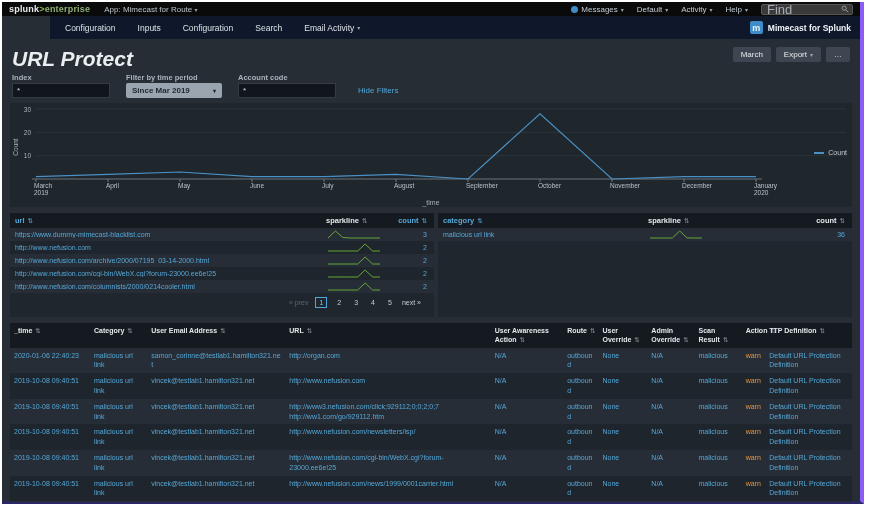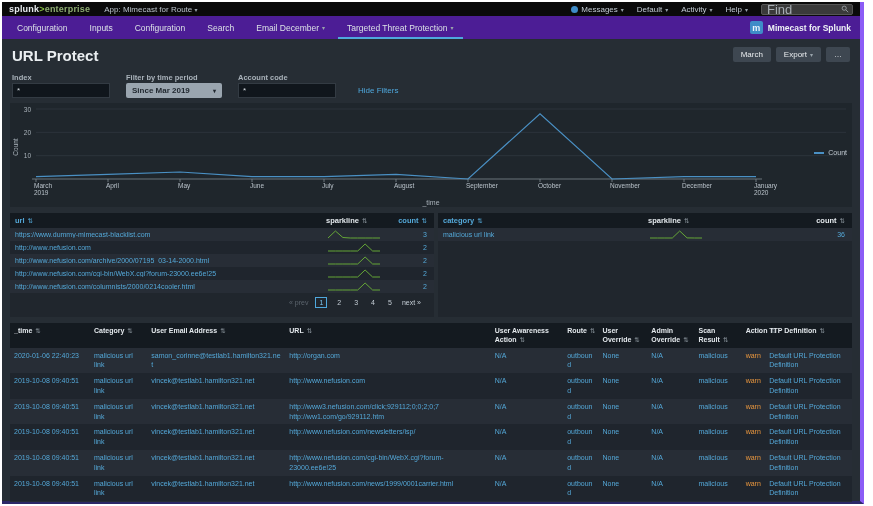--- a/index.html
+++ b/index.html
@@ -20,34 +20,34 @@
   .tmenu { display:flex; align-items:center; gap:3px; cursor:pointer; color:#c3ccd4; }
   .dot { width:7px; height:7px; border-radius:50%; background:#3f8cc8; display:inline-block; }
   .caret { font-size:6px; color:#9aa4ac; }
   .findbox { width:92px; height:11px; background:#3a3a3a; border:1px solid #565656;
              border-radius:2px; display:flex; align-items:center; padding:0 3px; }
   .findbox input { flex:1; min-width:0; background:transparent; border:none; outline:none;
                    color:#cfd5da; font-size:13px; font-family:"Liberation Sans",sans-serif; }
   .findbox input::placeholder { color:#a7adb3; }
 
   
-  .navbar { height:23px; background:#4c1d95; display:flex; align-items:stretch;
-            padding-left:4px; font-size:8.5px; color:#dbe1e6; position:relative; }
+  .navbar { height:23px; background:#0f172a; display:flex; align-items:stretch;
+            padding-left:4px; font-size:8.5px; color:#dbe1e6; position:relative;margin-left:48px; }
   #nav-items { display:flex; }
   .nav-item { padding:0 11px; display:flex; align-items:center; gap:3px; position:relative; cursor:pointer; white-space:nowrap; }
   .nav-item.active::after { content:""; position:absolute; left:2px; right:2px; bottom:0;
                             height:2px; background:#4fa8dd; }
   .brand { margin-left:auto; display:flex; align-items:center; gap:5px; padding-right:9px;
            font-weight:bold; font-size:8.5px; color:#eef2f5; white-space:nowrap; }
   .mlogo { width:13px; height:13px; background:#3f8cc8; border-radius:2px; color:#eaf4fc;
            font-weight:bold; font-size:9px; display:flex; align-items:center; justify-content:center; }
 
   
   .titlebar { position:relative; height:28px; padding:8px 0 0 10px; }
-  .pagetitle { font-size:15px; font-weight:bold; color:#eaeef1; }
+  .pagetitle { font-size:21px; font-weight:bold; color:#eaeef1;font-style:italic; }
   .actions { position:absolute; right:10px; top:8px; display:flex; gap:5px; }
   .btn { background:#3e4751; color:#e8ebee; font-size:8px; padding:0 8px; height:15px;
          border-radius:2px; display:flex; align-items:center; gap:3px; cursor:pointer; }
 
   
   .filters { height:36px; padding:1px 10px 5px; display:flex; align-items:flex-end; gap:16px; }
   .fgroup { display:flex; flex-direction:column; gap:1px; }
   .flabel { font-size:7.5px; color:#a9b2ba; font-weight:bold; }
   .finput { height:15px; background:#10161c; border:1px solid #333b43; color:#d3d9dd;
             font-size:8px; padding:0 4px; width:98px; font-family:"Liberation Sans",sans-serif; }
@@ -145,25 +145,21 @@
           <span class="nav-item">
             <span>Inputs</span>
           </span>
           <span class="nav-item">
             <span>Configuration</span>
           </span>
           <span class="nav-item">
             <span>Search</span>
           </span>
           <span class="nav-item">
-            <span>Email December</span>
-            <span class="caret">▾</span>
-          </span>
-          <span class="nav-item active">
-            <span>Targeted Threat Protection</span>
+            <span>Email Activity</span>
             <span class="caret">▾</span>
           </span>
         </div>
       <div class="brand">
         <span class="mlogo">m</span>
         <span>Mimecast for Splunk</span>
       </div>
     </div>
 
     <div class="titlebar">

